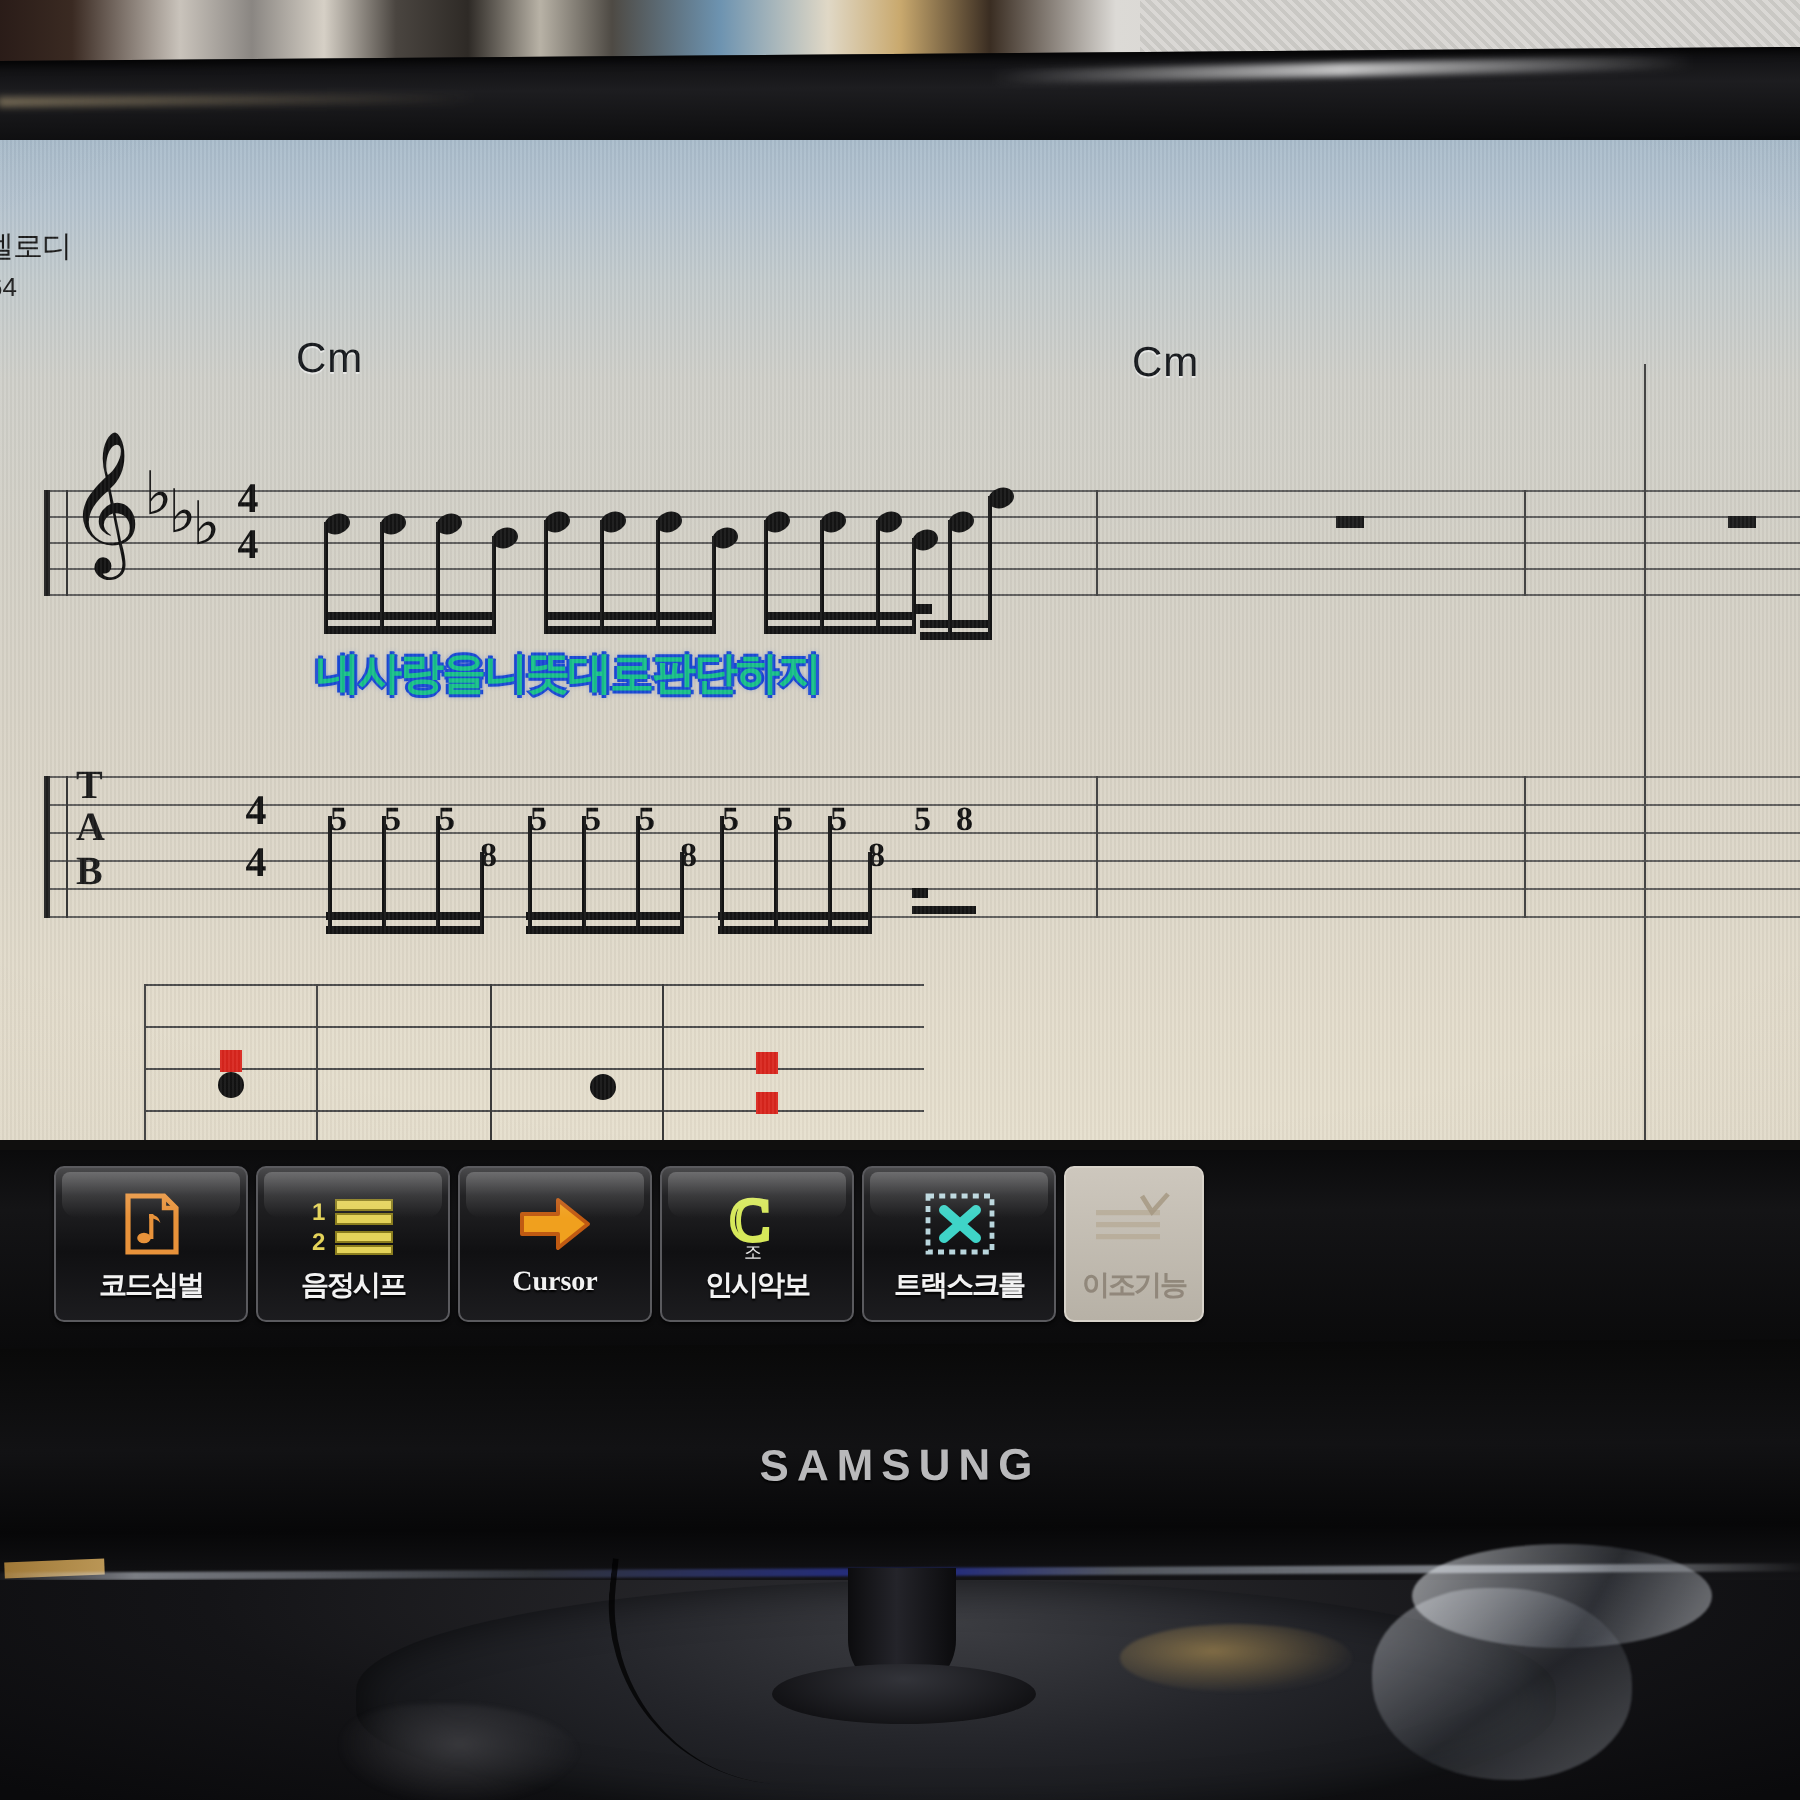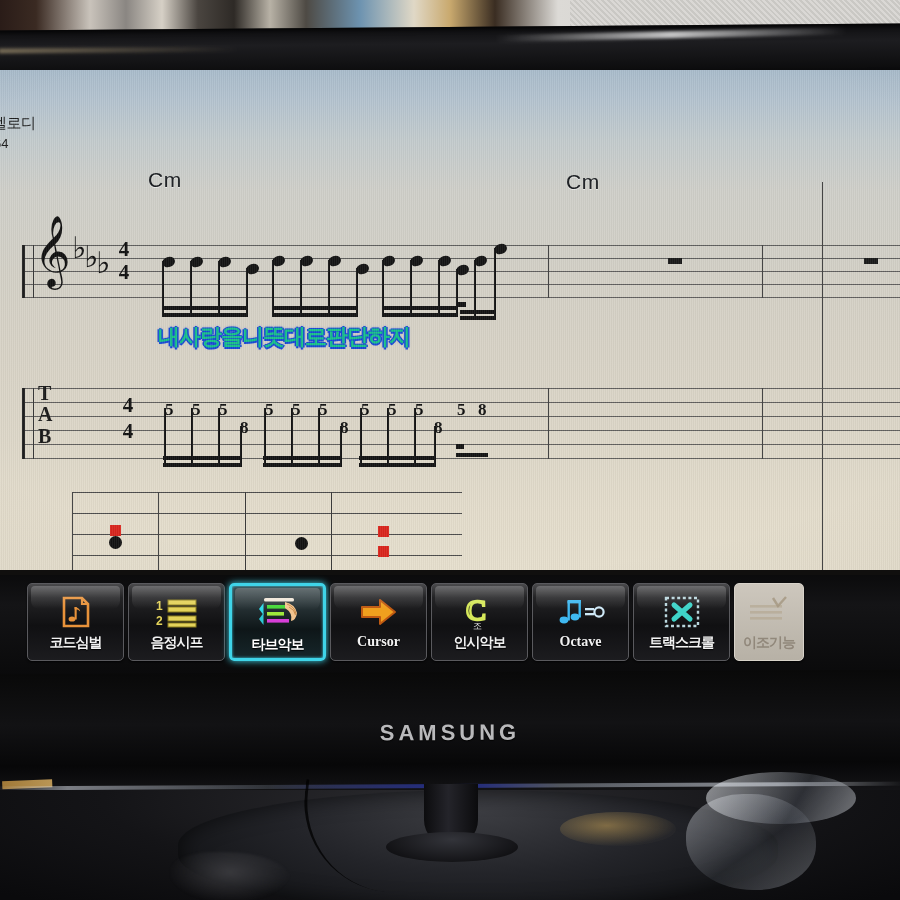--- a/index.html
+++ b/index.html
@@ -373,37 +373,20 @@
             <text x="1" y="30" font-family="Liberation Sans" font-size="12" font-weight="bold" fill="#e4d35a">2</text>
             <rect x="13" y="5" width="28" height="5" fill="#e4d35a" stroke="#8a7d1e"></rect>
             <rect x="13" y="12" width="28" height="5" fill="#e4d35a" stroke="#8a7d1e"></rect>
             <rect x="13" y="21" width="28" height="5" fill="#e4d35a" stroke="#8a7d1e"></rect>
             <rect x="13" y="28" width="28" height="4" fill="#e4d35a" stroke="#8a7d1e"></rect>
           </svg>
         </div>
         <div class="lb">음정시프</div>
       </div>
 
-      <div class="tbtn sel">
-        <div class="gloss"></div>
-        <div class="ic">
-          <svg width="46" height="36" viewBox="0 0 46 36">
-            <rect x="9" y="2" width="30" height="3.6" rx="1.6" fill="#f0e6d8"></rect>
-            <rect x="12" y="9" width="20" height="3.6" fill="#46d838"></rect>
-            <rect x="12" y="16" width="17" height="3.6" fill="#9ee83c"></rect>
-            <rect x="12" y="23" width="22" height="3.6" fill="#d63fd8"></rect>
-            <polygon points="4,13 8.5,7 8.5,19" fill="#2fd9e8"></polygon>
-            <polygon points="4,23 8.5,29 8.5,17" fill="#2fd9e8" opacity=".9"></polygon>
-            <path d="M30 6 q10 2 12 11 q-1 7-6 8 q2-8-6-13 Z" fill="#f3c58f"></path>
-            <path d="M32 8 q8 3 9 10" stroke="#c98b4a" stroke-width="1" fill="none"></path>
-            <path d="M34 11 q6 3 6.5 8" stroke="#c98b4a" stroke-width="1" fill="none"></path>
-          </svg>
-        </div>
-        <div class="lb">타브악보</div>
-      </div>
 
       <div class="tbtn">
         <div class="gloss"></div>
         <div class="ic">
           <svg width="40" height="32" viewBox="0 0 40 32">
             <path d="M3 11 h18 V4 l15 12 -15 12 v-7 H3 Z" fill="#f0a01e" stroke="#c05a12" stroke-width="2" stroke-linejoin="round"></path>
           </svg>
         </div>
         <div class="lb eng">Cursor</div>
       </div>
@@ -412,36 +395,20 @@
         <div class="gloss"></div>
         <div class="ic">
           <svg width="36" height="38" viewBox="0 0 36 38">
             <text x="4" y="27" font-family="Liberation Serif" font-size="30" fill="none" stroke="#d6e85a" stroke-width="2.4">C</text>
             <text x="11" y="36" font-family="DejaVu Sans" font-size="9" fill="#e8e8e8">조</text>
           </svg>
         </div>
         <div class="lb">인시악보</div>
       </div>
 
-      <div class="tbtn">
-        <div class="gloss"></div>
-        <div class="ic">
-          <svg width="48" height="32" viewBox="0 0 48 32">
-            <ellipse cx="7" cy="24" rx="4.4" ry="3.4" fill="#3fb8f0"></ellipse>
-            <ellipse cx="18" cy="21" rx="4.4" ry="3.4" fill="#3fb8f0"></ellipse>
-            <rect x="10.5" y="5" width="2.4" height="19.5" fill="#3fb8f0"></rect>
-            <rect x="21.5" y="4" width="2.4" height="17.5" fill="#3fb8f0"></rect>
-            <rect x="10.5" y="4" width="13.4" height="3.4" fill="#3fb8f0"></rect>
-            <rect x="28" y="12" width="9" height="2.3" fill="#cfe9f7"></rect>
-            <rect x="28" y="17" width="9" height="2.3" fill="#cfe9f7"></rect>
-            <circle cx="42" cy="16" r="4.6" fill="none" stroke="#cfe9f7" stroke-width="2.2"></circle>
-          </svg>
-        </div>
-        <div class="lb eng">Octave</div>
-      </div>
 
       <div class="tbtn">
         <div class="gloss"></div>
         <div class="ic">
           <svg width="38" height="34" viewBox="0 0 38 34">
             <rect x="3" y="3" width="32" height="28" fill="none" stroke="#b9d6dd" stroke-width="2.4" stroke-dasharray="3,2.6"></rect>
             <path d="M11 10 L27 24 M27 10 L11 24" stroke="#3fd4c8" stroke-width="5" stroke-linecap="round"></path>
           </svg>
         </div>
         <div class="lb">트랙스크롤</div>

